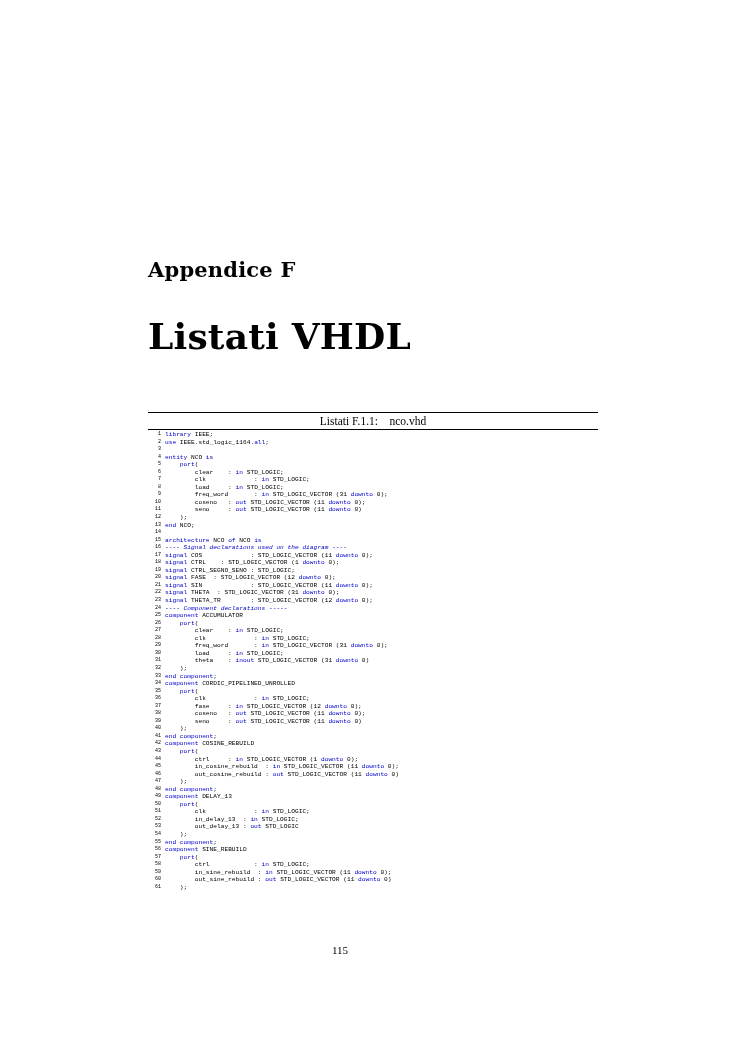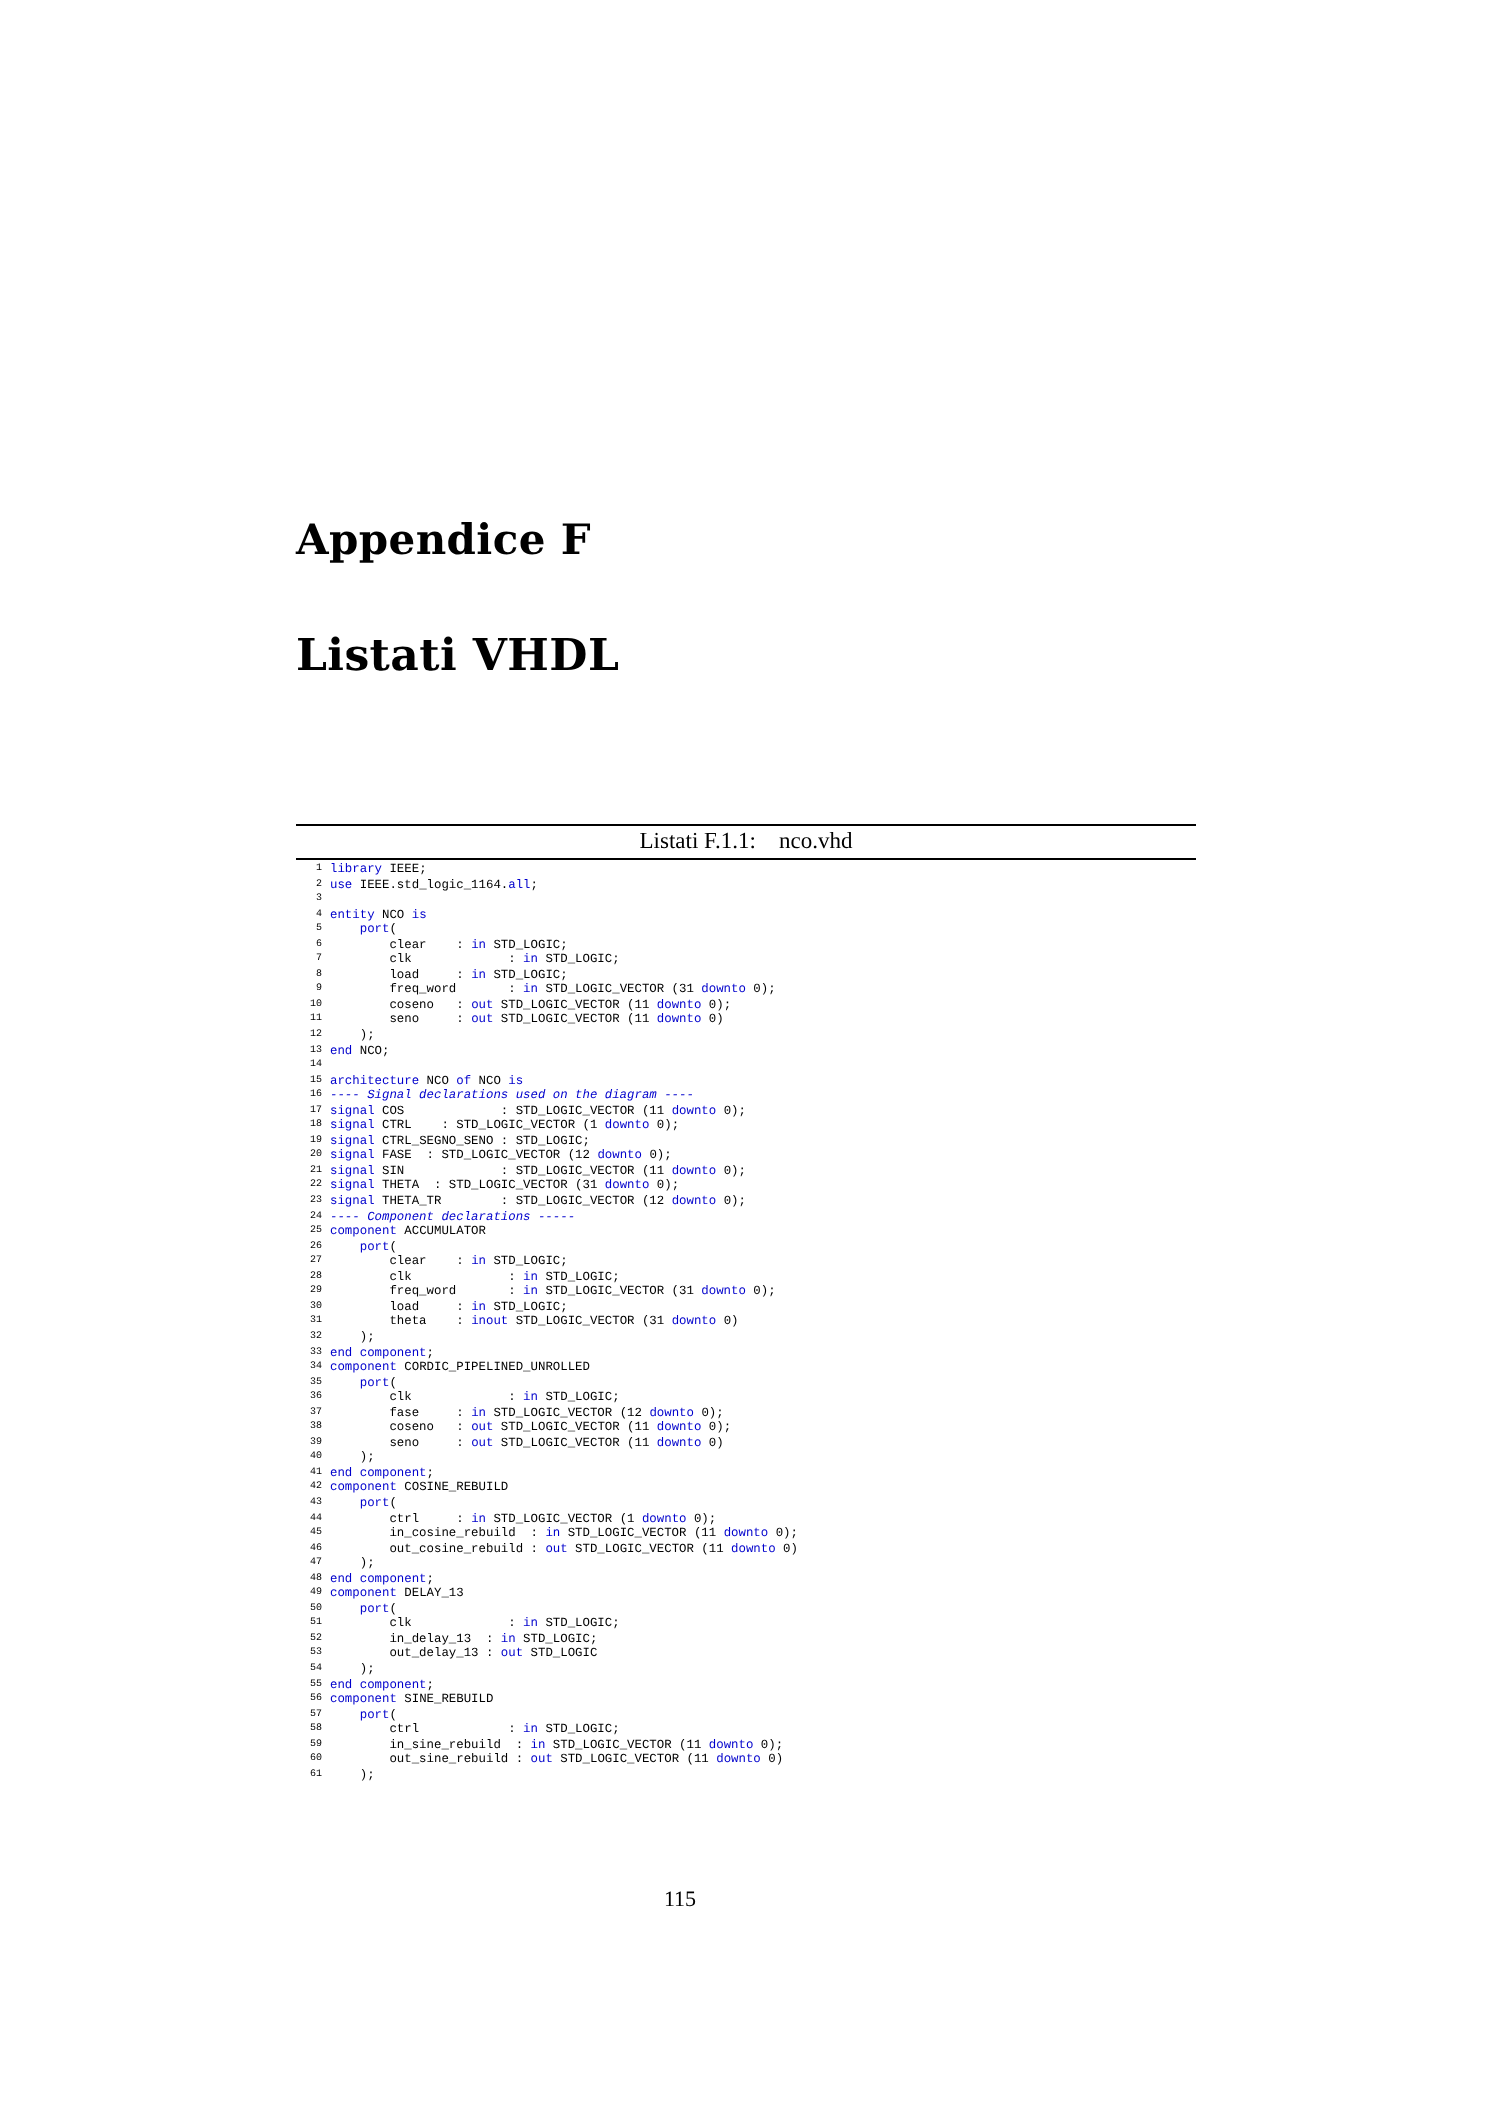--- a/index.html
+++ b/index.html
@@ -29,21 +29,21 @@
     font-weight: bold;
     font-size: 21px;
     letter-spacing: 0.2px;
   }
   .chapter-title {
     position: absolute;
     left: 148px;
     top: 299px;
     font-family: "DejaVu Serif", serif;
     font-weight: bold;
-    font-size: 22px;
+    font-size: 36px;
     letter-spacing: 0.2px;
   }
   .listing-block {
     position: absolute;
     left: 148px;
     top: 396px;
     width: 450px;
   }
   .rule {
     border: none;

